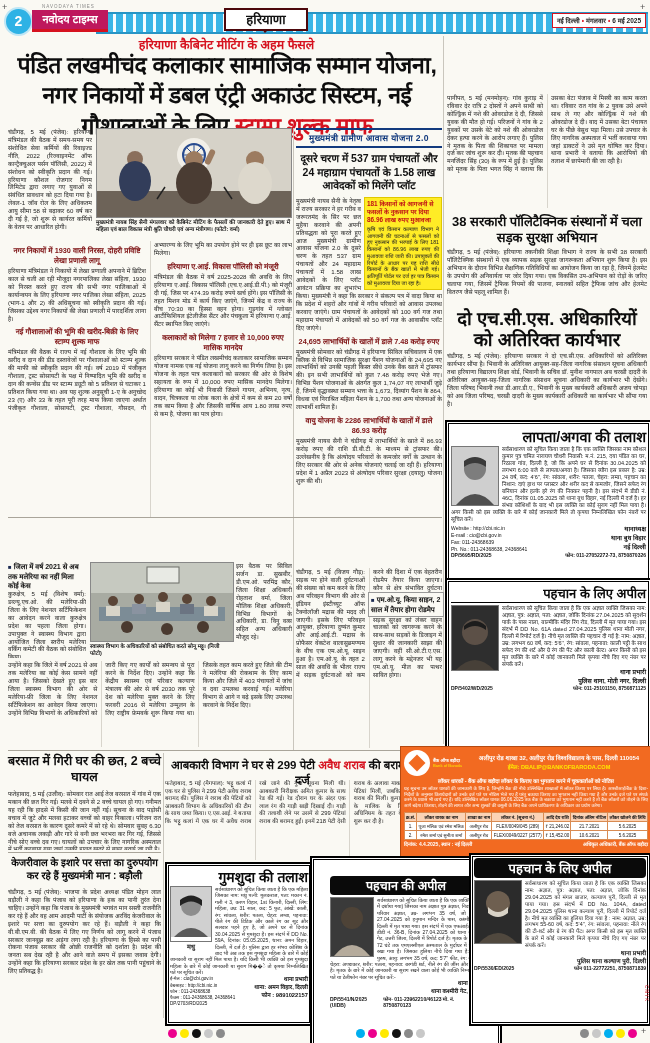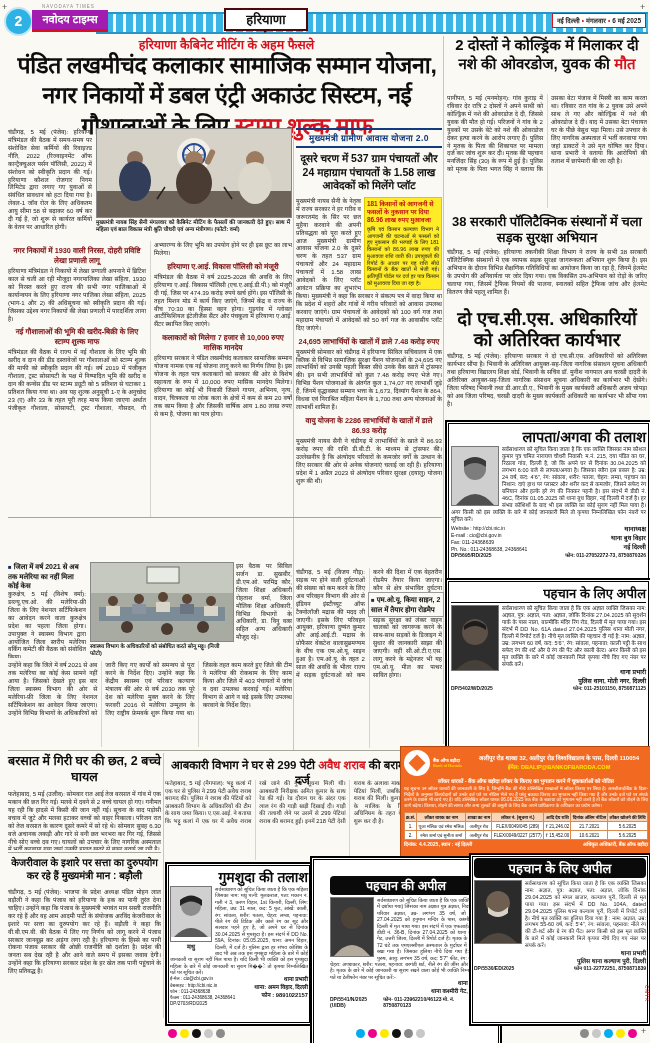--- a/index.html
+++ b/index.html
@@ -13,21 +13,21 @@
   .red{color:#d6121f;}
   .body-txt{font-size:6.1px;line-height:1.3;color:#1c1c1c;}
   .small-txt{font-size:5.4px;line-height:1.28;color:#1c1c1c;}
   
   .crop{font-size:9px;color:#555;}
   .pageno{width:25px;height:25px;border-radius:50%;background:#2eb2e5;color:#fff;
           font-weight:bold;font-size:14px;line-height:25px;text-align:center;
           box-shadow:0 0 0 2px #bfe6f5;}
   .stripes{background:repeating-linear-gradient(90deg,#3ab5e6 0 7px,#f6fdff 7px 10px);
            border-top:2px solid #2795c5;border-bottom:2px solid #2795c5;}
-  .masthead{background:#a21caf;color:#fff;font-weight:bold;font-size:11px;line-height:19px;
+  .masthead{background:#be185d;color:#fff;font-weight:bold;font-size:11px;line-height:19px;
             text-align:center;border-bottom:3px solid #d6121f;padding:0 3px;}
   .brand-top{font-size:4.5px;color:#888;letter-spacing:1px;}
   .tab{background:#fff;border:2px solid #4d080c;font-weight:bold;font-size:13px;
        line-height:19px;text-align:center;}
   .tab:after{content:"";position:absolute;left:50%;bottom:-8px;margin-left:-5px;
        border:4px solid transparent;border-top-color:#4d080c;}
   .datebox{background:#fff;border:1px solid #d6121f;font-size:6.5px;font-weight:bold;
        line-height:13px;text-align:center;color:#222;}
   .rb::before{content:"\2022";color:#d6121f;margin:0 2px;}
   
@@ -150,23 +150,20 @@
     <div class="body-txt j">मुख्यमंत्री नायब सैनी ने चंडीगढ़ में लाभार्थियों के खाते में 86.93 करोड़ रुपए की राशि डी.बी.टी. के माध्यम से ट्रांसफर की। उल्लेखनीय है कि अंत्योदय परिवारों के कमजोर वर्गों के उत्थान के लिए सरकार की ओर से अनेक योजनाएं चलाई जा रही हैं। हरियाणा प्रदेश में 1 अप्रैल 2023 से अंत्योदय परिवार सुरक्षा (दयालु) योजना शुरू की थी।</div>
   </div>
 
   <div class="abs vrule" style="left:293px;top:128px;height:622px;"></div>
   <div class="abs vrule" style="left:443px;top:36px;height:708px;"></div>
   <div class="abs vrule" style="left:163px;top:753px;height:265px;"></div>
   <div class="abs hrule" style="left:8px;top:517px;width:434px;"></div>
   <div class="abs hrule" style="left:8px;top:750px;width:434px;"></div>
   <div class="abs hrule" style="left:8px;top:852px;width:153px;"></div>
 
-  <div class="abs ctr h-md" style="left:447px;top:36px;width:200px;font-size:15px;line-height:1.25;">
-    <span>2 दोस्तों ने कोल्ड्रिंक में मिलाकर दी नशे की ओवरडोज, युवक की </span><span class="red">मौत</span>
-  </div>
   <div class="abs cols2 body-txt j clip" style="left:447px;top:94px;width:200px;height:114px;">पानीपत, 5 मई (मनमोहन): गांव कुराड़ में रविवार देर रात्रि 2 दोस्तों ने अपने साथी को कोल्ड्रिंक में नशे की ओवरडोज दे दी, जिससे युवक की मौत हो गई। परिजनों ने गांव के 2 युवकों पर उसके बेटे को नशे की ओवरडोज देकर हत्या करने के आरोप लगाए हैं। पुलिस ने मृतक के पिता की शिकायत पर मामला दर्ज कर जांच शुरू कर दी। मृतक की पहचान मनजिंदर सिंह (30) के रूप में हुई है। पुलिस को मृतक के पिता भगत सिंह ने बताया कि उसका बेटा पंजाब में मिस्त्री का काम करता था। रविवार रात गांव के 2 युवक उसे अपने साथ ले गए और कोल्ड्रिंक में नशे की ओवरडोज दे दी। बाद में उसका बेटा पंचायत घर के पीछे बेसुध पड़ा मिला। उसे उपचार के लिए नागरिक अस्पताल में भर्ती करवाया गया जहां डाक्टरों ने उसे मृत घोषित कर दिया। थाना प्रभारी ने बताया कि आरोपियों की तलाश में छापेमारी की जा रही है।</div>
 
   <div class="abs ctr h-md" style="left:447px;top:214px;width:200px;font-size:13px;line-height:1.25;">38 सरकारी पॉलिटैक्निक संस्थानों में चला सड़क सुरक्षा अभियान</div>
   <div class="abs body-txt j clip" style="left:447px;top:248px;width:200px;height:54px;">चंडीगढ़, 5 मई (पंजेब): हरियाणा तकनीकी शिक्षा विभाग ने राज्य के सभी 38 सरकारी पॉलिटैक्निक संस्थानों में एक व्यापक सड़क सुरक्षा जागरूकता अभियान शुरू किया है। इस अभियान के दौरान विभिन्न शैक्षणिक गतिविधियों का आयोजन किया जा रहा है, जिनमें हेलमेट के उपयोग की अनिवार्यता पर जोर दिया गया। एक विकसित उप-अभियान को रोड़ों के जरिए चलाया गया, जिसमें ट्रैफिक नियमों की पालना, स्नातकों सहित ट्रैफिक जांच और हेलमेट वितरण जैसे पहलू शामिल हैं।</div>
 
   <div class="abs ctr h-md" style="left:447px;top:308px;width:200px;font-size:18.5px;line-height:1.15;">दो एच.सी.एस. अधिकारियों को अतिरिक्त कार्यभार</div>
   <div class="abs body-txt j clip" style="left:447px;top:352px;width:200px;height:62px;">चंडीगढ़, 5 मई (पंजेब): हरियाणा सरकार ने दो एच.सी.एस. अधिकारियों को अतिरिक्त कार्यभार सौंपा है। भिवानी के अतिरिक्त आयुक्त-सह-जिला नागरिक संसाधन सूचना अधिकारी तथा हरियाणा विद्यालय शिक्षा बोर्ड, भिवानी के सचिव डॉ. मुनीश नागपाल अब चरखी दादरी के अतिरिक्त आयुक्त-सह-जिला नागरिक संसाधन सूचना अधिकारी का कार्यभार भी देखेंगे। जिला परिषद भिवानी तथा डी.आर.डी.ए., भिवानी के मुख्य कार्यकारी अधिकारी अजय चोपड़ा को अब जिला परिषद, चरखी दादरी के मुख्य कार्यकारी अधिकारी का कार्यभार भी सौंपा गया है।</div>
 
   <div class="abs notice clip" style="left:445px;top:420px;width:195px;height:152px;">
     <div class="notice-title" style="font-size:14.5px;">लापता/अगवा की तलाश</div>

